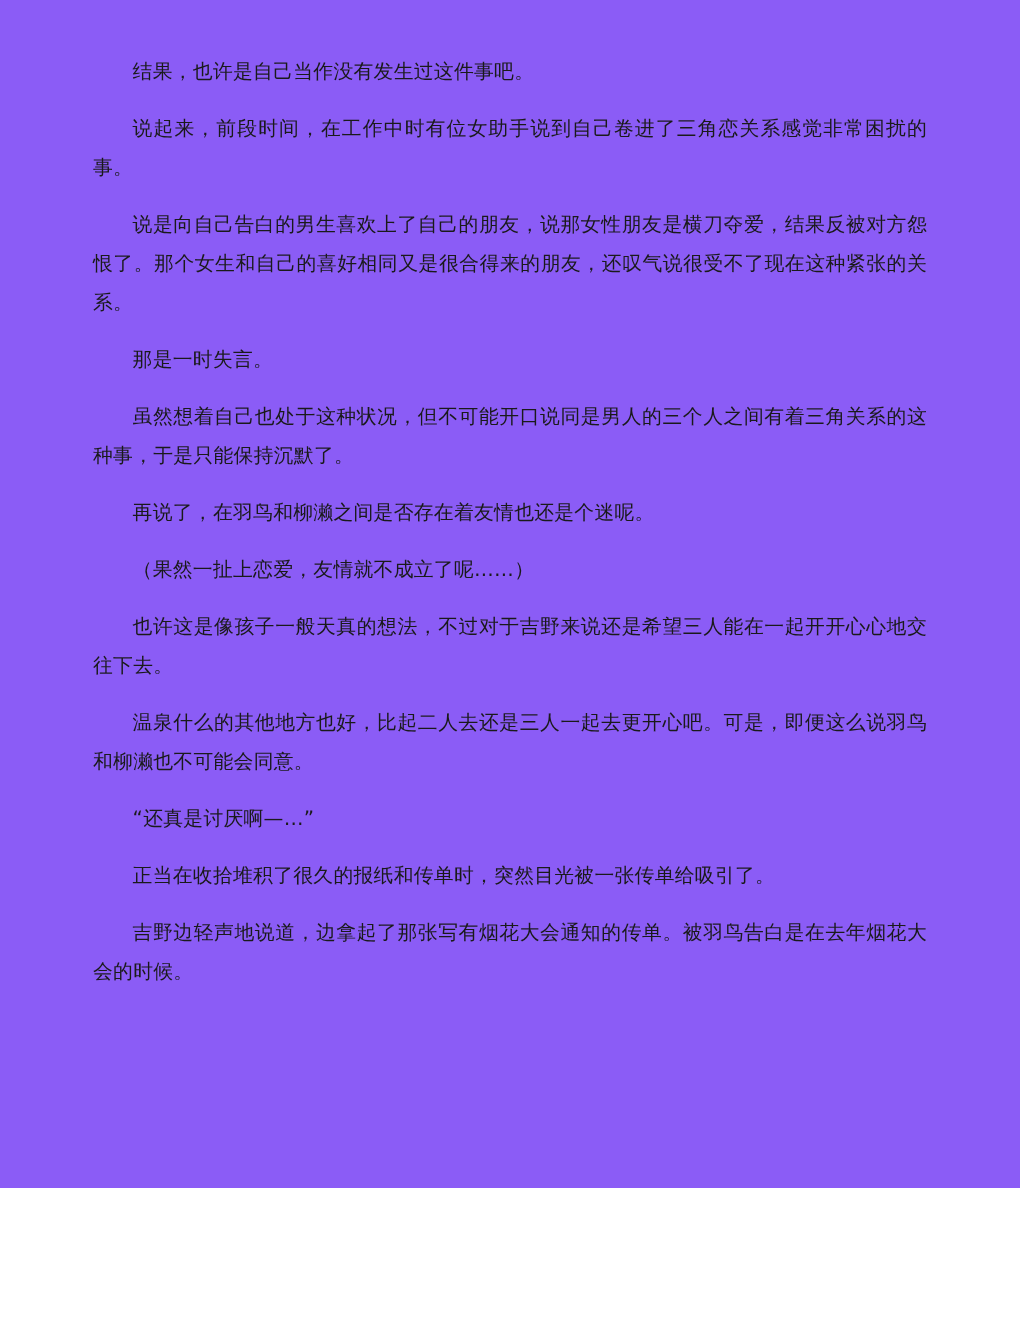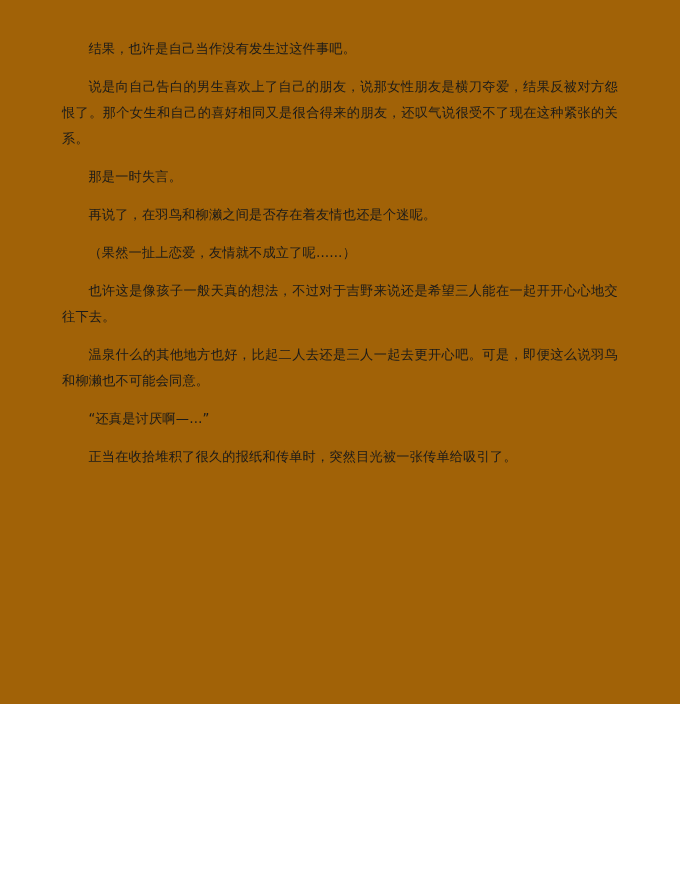--- a/index.html
+++ b/index.html
@@ -8,22 +8,22 @@
   }
   body {
     width: 680px;
     height: 880px;
     background: #ffffff;
     font-family: "DejaVu Sans", "Liberation Sans", sans-serif;
   }
   #page {
     position: relative;
     width: 680px;
-    height: 704px;
-    background: #a16207;
+    height: 792px;
+    background: #8b5cf6;
     box-sizing: border-box;
     overflow: hidden;
   }
   #content {
     position: absolute;
     left: 62px;
     top: 36px;
     width: 556px;
   }
   .para {
@@ -36,22 +36,25 @@
     text-indent: 2em;
     letter-spacing: 0.2px;
   }
 </style>
 </head>
 <body>
 
 <div id="page">
   <div id="content">
     <p class="para">结果，也许是自己当作没有发生过这件事吧。</p>
+    <p class="para">说起来，前段时间，在工作中时有位女助手说到自己卷进了三角恋关系感觉非常困扰的事。</p>
     <p class="para">说是向自己告白的男生喜欢上了自己的朋友，说那女性朋友是横刀夺爱，结果反被对方怨恨了。那个女生和自己的喜好相同又是很合得来的朋友，还叹气说很受不了现在这种紧张的关系。</p>
     <p class="para">那是一时失言。</p>
+    <p class="para">虽然想着自己也处于这种状况，但不可能开口说同是男人的三个人之间有着三角关系的这种事，于是只能保持沉默了。</p>
     <p class="para">再说了，在羽鸟和柳濑之间是否存在着友情也还是个迷呢。</p>
     <p class="para">（果然一扯上恋爱，友情就不成立了呢……）</p>
     <p class="para">也许这是像孩子一般天真的想法，不过对于吉野来说还是希望三人能在一起开开心心地交往下去。</p>
     <p class="para">温泉什么的其他地方也好，比起二人去还是三人一起去更开心吧。可是，即便这么说羽鸟和柳濑也不可能会同意。</p>
     <p class="para">“还真是讨厌啊—…”</p>
     <p class="para">正当在收拾堆积了很久的报纸和传单时，突然目光被一张传单给吸引了。</p>
+    <p class="para">吉野边轻声地说道，边拿起了那张写有烟花大会通知的传单。被羽鸟告白是在去年烟花大会的时候。</p>
   </div>
 </div>
 
 </body></html>

